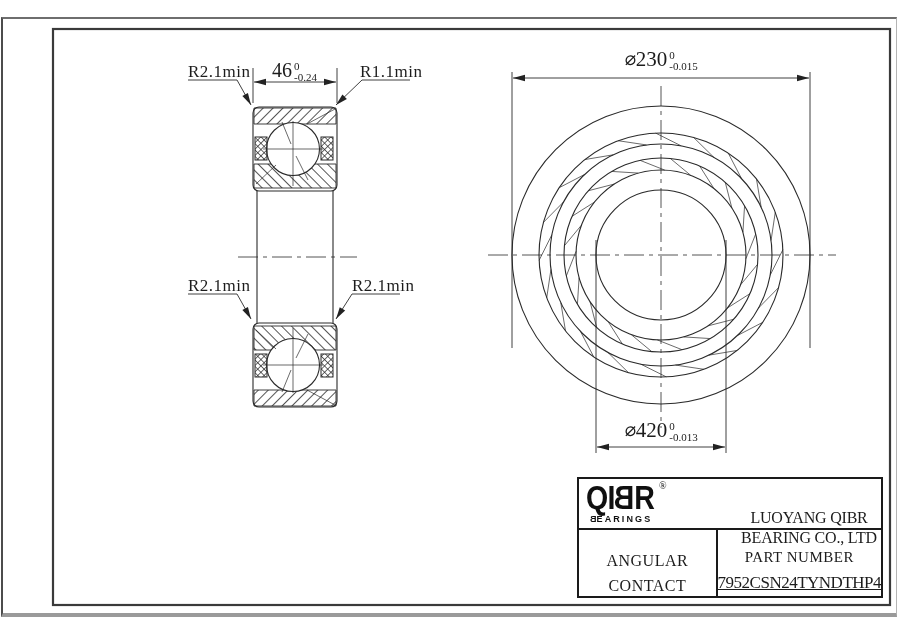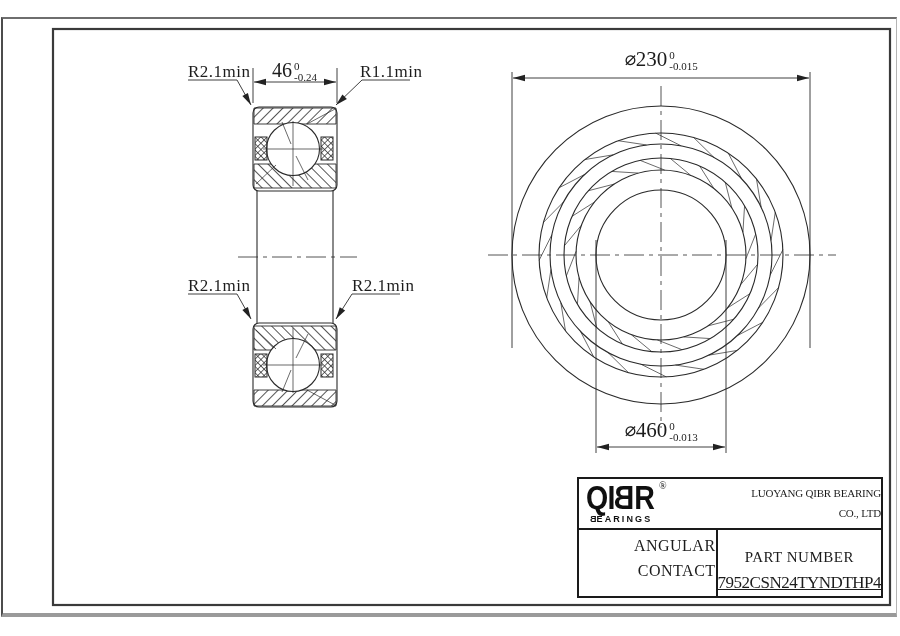--- a/index.html
+++ b/index.html
@@ -28,24 +28,24 @@
                border:2px solid #1a1a1a;box-sizing:border-box;background:#fff;}
   .tb-top{display:flex;height:51px;border-bottom:2px solid #1a1a1a;box-sizing:border-box;}
   .tb-logo{width:158px;padding:3px 0 0 7px;box-sizing:border-box;}
   .logo-row{display:flex;align-items:flex-start;}
   #logo-main{font-family:"Liberation Sans",sans-serif;font-weight:700;font-size:34px;line-height:30px;
              letter-spacing:-1px;color:#101010;transform:scaleX(0.84);transform-origin:left top;display:inline-block;}
   .flipB{display:inline-block;transform:scaleX(-1);}
   .reg{font-size:10px;margin-left:-8px;margin-top:-2px;color:#101010;}
   #logo-sub{font-family:"Liberation Sans",sans-serif;font-weight:700;font-size:9.5px;letter-spacing:2.2px;
             color:#101010;margin-top:1px;padding-left:2px;transform:scaleX(0.95);transform-origin:left top;}
-  .tb-company{flex:1;text-align:right;font-size:11px;line-height:20px;padding-top:4px;letter-spacing:-0.2px;}
+  .tb-company{flex:1;text-align:center;font-size:16px;line-height:20px;padding-top:4px;letter-spacing:-0.2px;margin-top:25px;}
   .tb-bottom{display:flex;height:66px;}
-  .tb-product{width:161px;border-right:2px solid #1a1a1a;box-sizing:border-box;text-align:right;
-              font-size:16px;line-height:25px;padding-top:3px;letter-spacing:0.5px;}
+  .tb-product{width:161px;border-right:2px solid #1a1a1a;box-sizing:border-box;text-align:center;
+              font-size:16px;line-height:25px;padding-top:18px;letter-spacing:0.5px;}
   .tb-part{flex:1;text-align:center;}
   .part-label{font-size:15px;padding-top:19px;letter-spacing:0.5px;}
   .part-number{font-size:17px;letter-spacing:-0.5px;padding-top:7px;text-decoration:underline;}
 </style>
 </head>
 <body>
 
 <div class="canvas">
 
   <div class="page"></div>
@@ -194,21 +194,21 @@
     <span class="dia-symbol">⌀</span>
       <span class="dia-main">230</span>
     <span class="tol">
       <span>0</span>
       <span>-0.015</span>
     </span>
   </div>
 
   <div class="dim-group centered" style="left:661px;top:420px">
     <span class="dia-symbol">⌀</span>
-      <span class="dia-main">460</span>
+      <span class="dia-main">420</span>
     <span class="tol">
       <span>0</span>
       <span>-0.013</span>
     </span>
   </div>
 
   <div class="title-block">
     <div class="tb-top">
       <div class="tb-logo">
         <div class="logo-row">

